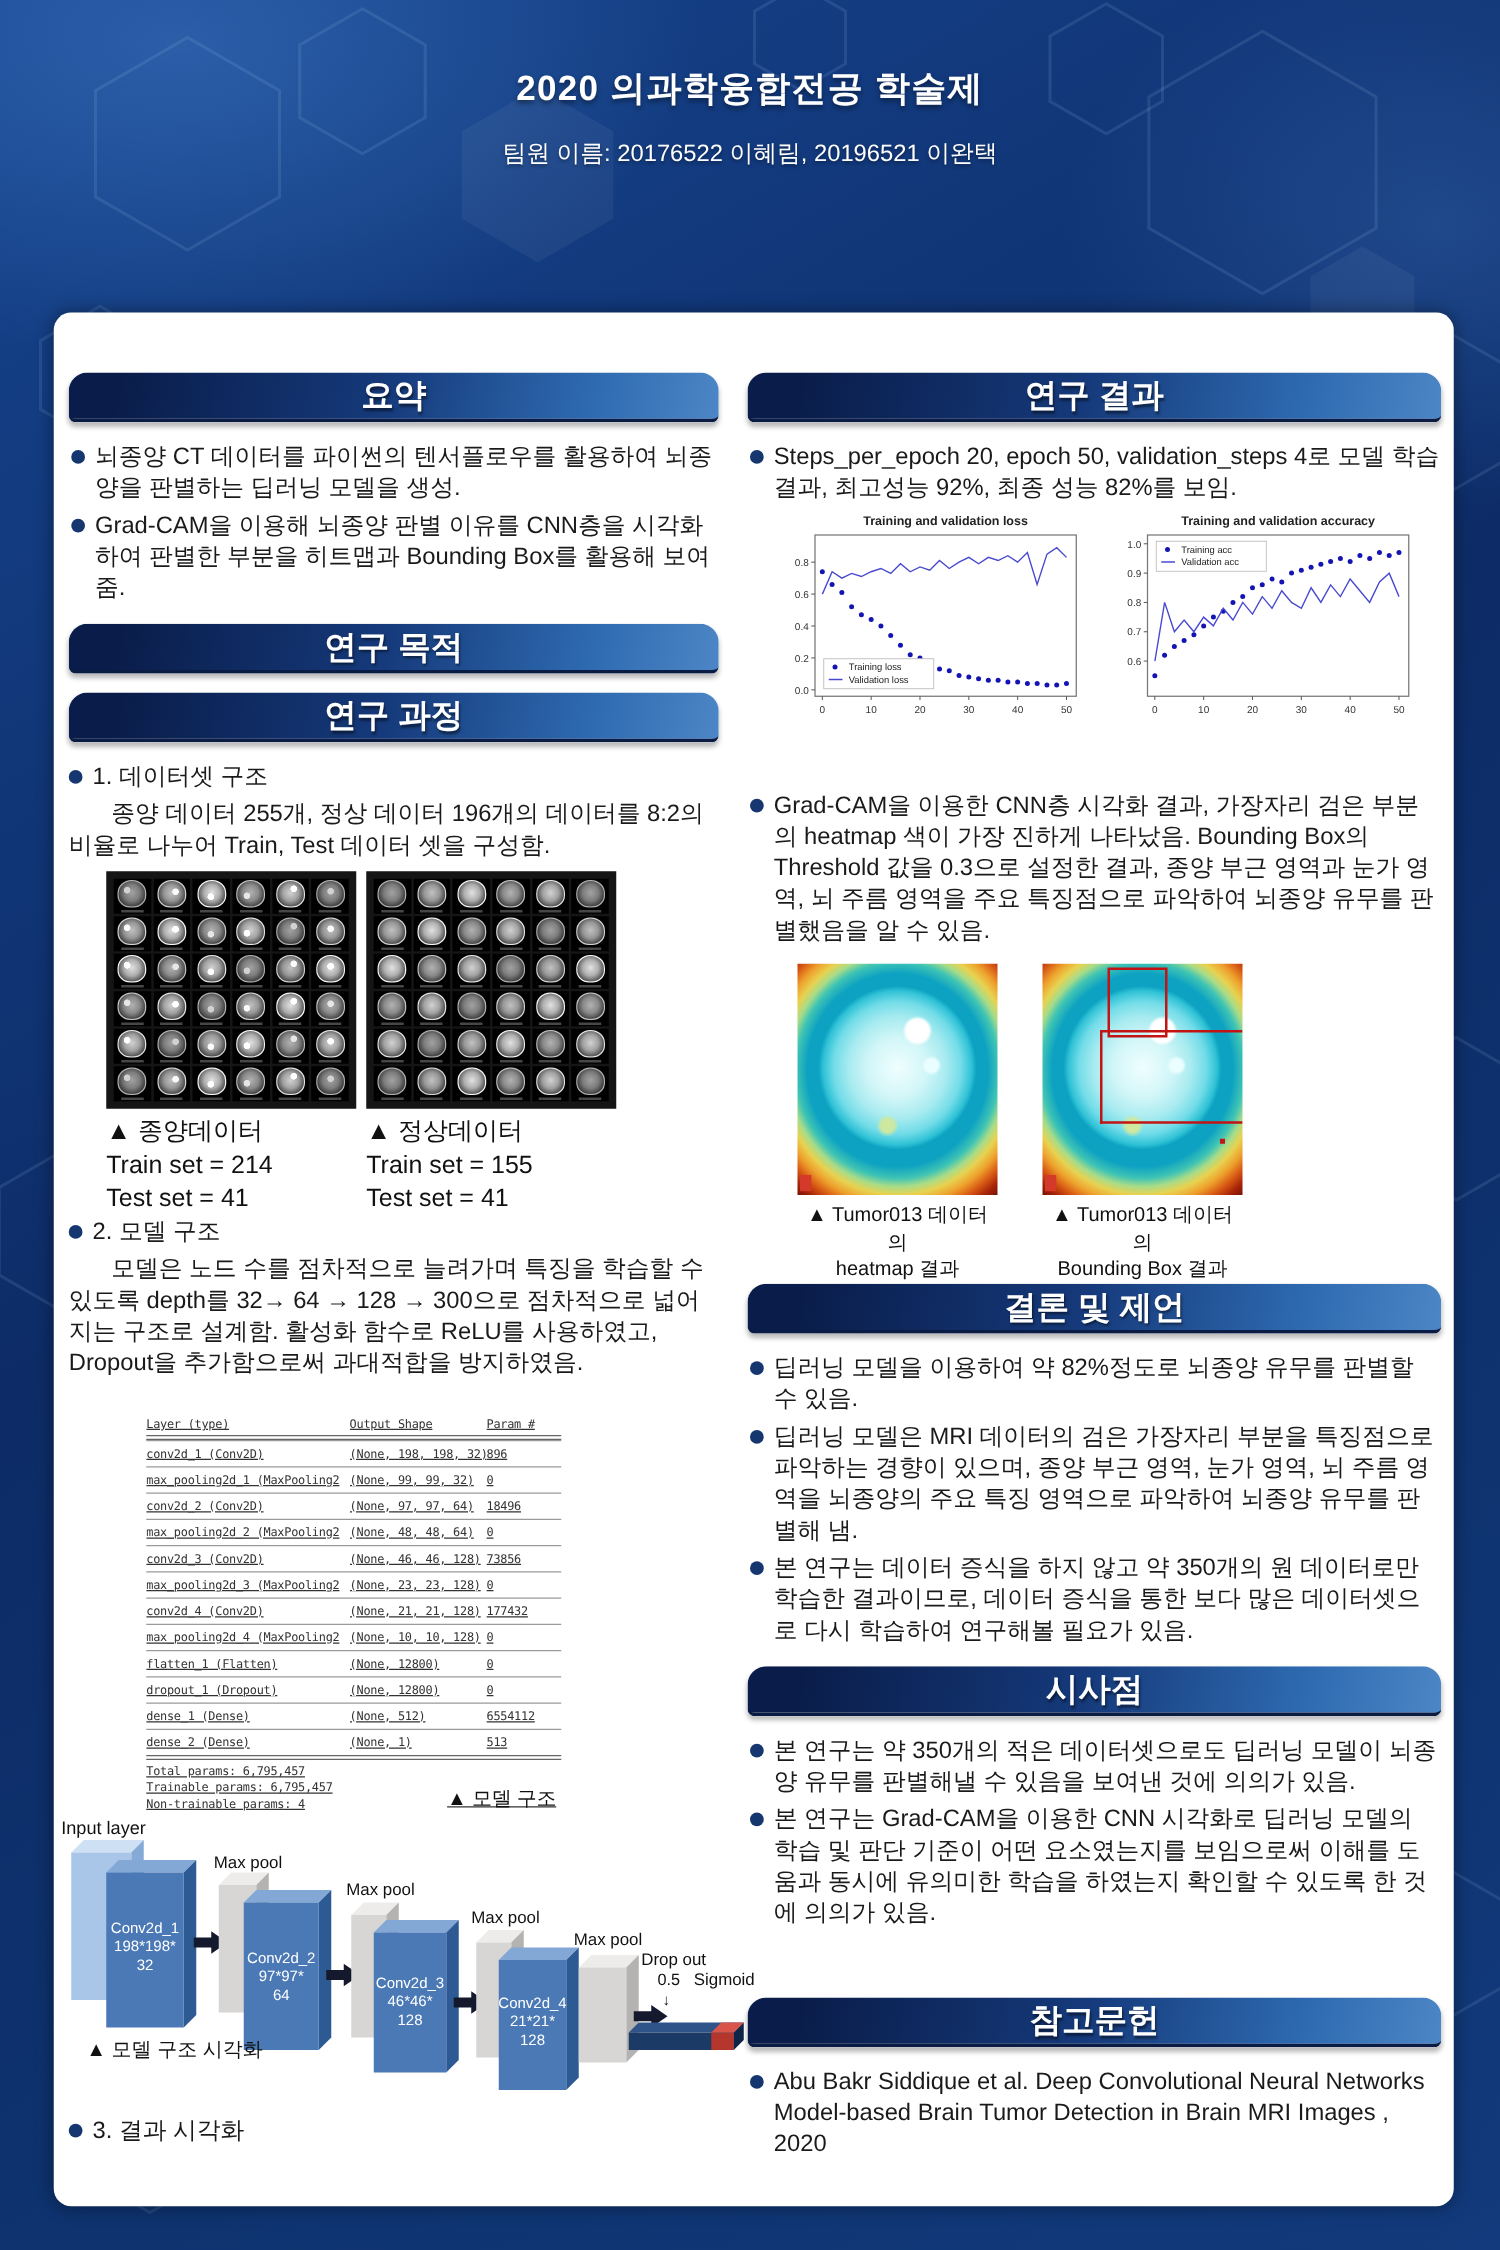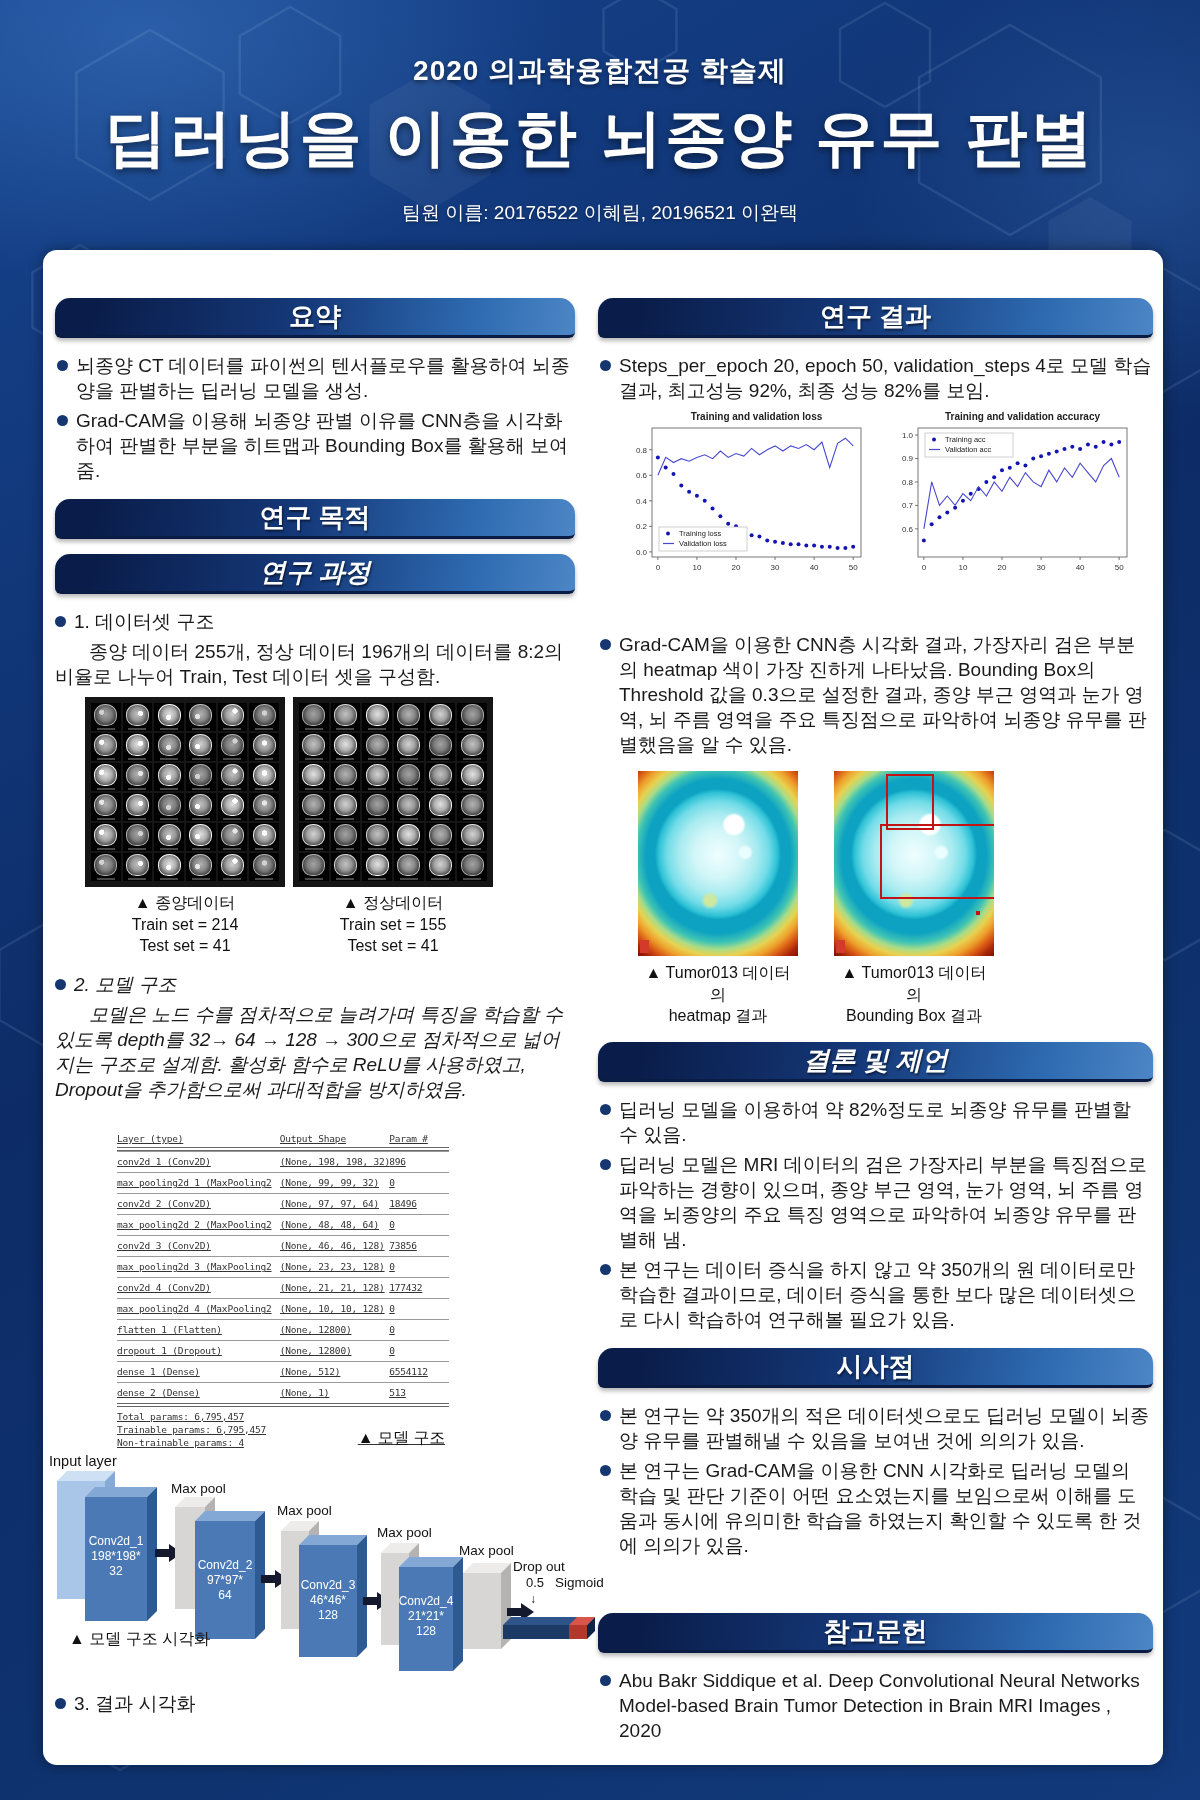--- a/index.html
+++ b/index.html
@@ -30,21 +30,21 @@
   .dot{width:11px;height:11px;border-radius:50%;background:#15366f;margin:7px 8px 0 0;flex:none;}
   .btext{font-size:19px;color:#1a1a1a;line-height:25px;}
   .step{margin-top:10px;}
   .step-body{font-size:19px;color:#1a1a1a;line-height:25px;margin:0;text-indent:34px;}
   .ds-row{display:flex;gap:8px;margin:8px 0 0 30px;}
   .ds-fig{width:200px;}
   .mri-grid{background:#151515;padding:6px;display:grid;grid-template-columns:repeat(6,1fr);gap:2px;}
   .mri-cell{height:27px;display:flex;flex-direction:column;align-items:center;padding-top:1px;background:#000;}
   .brain{width:21px;height:20px;border-radius:48% 48% 44% 44%;border:1px solid #d8d8d8;}
   .mri-lbl{width:18px;height:2px;background:#474747;margin-top:2px;}
-  .ds-cap{text-align:center;font-size:16px;color:#111;line-height:1.35;margin-top:5px;}
+  .ds-cap{font-size:20px;color:#111;line-height:1.35;margin-top:5px;}
   .mtable{margin:28px 0 0 62px;width:332px;font-family:"DejaVu Sans Mono","Liberation Mono",monospace;
           font-size:9.5px;color:#333;letter-spacing:-.2px;text-decoration:underline;}
   .mt-head,.mt-row{display:flex;padding:3px 0;}
   .mt-row{border-top:1px solid #9a9a9a;padding:4.5px 0;}
   .mt-dbl{border-top:1px solid #666;border-bottom:1px solid #666;height:2px;}
   .c1{width:49%;overflow:hidden;white-space:nowrap;}
   .c2{width:33%;overflow:hidden;white-space:nowrap;}
   .c3{width:18%;overflow:hidden;white-space:nowrap;}
   .mt-foot{display:flex;justify-content:space-between;align-items:flex-end;margin-top:3px;}
   .tline{line-height:13px;}
@@ -60,21 +60,21 @@
     radial-gradient(circle 9px at 67% 44%, #eafdff 0 5px, rgba(255,255,255,0) 8px),
     radial-gradient(circle 10px at 45% 70%, #cfe8a0 0 5px, rgba(255,255,255,0) 9px),
     radial-gradient(ellipse 58% 52% at 50% 45%, #f0feff 0%, #d2f6f8 25%, #a8ebf0 42%, #72dce8 55%, #2fc2d6 64%, #0da2c2 68%, rgba(13,162,194,0) 70%),
     radial-gradient(ellipse 78% 72% at 50% 46%, #0da2c2 58%, #3fc4b4 65%, #a8dc88 70%, #e8d250 75%, #eea02c 81%, #d85a14 87%, #a82408 93%, #6e0e02 100%);}
   .bbox{position:absolute;border:2px solid #c21414;}
   .bb1{left:52px;top:3px;width:44px;height:52px;}
   .bb2{left:46px;top:53px;width:112px;height:71px;border-right:none;}
   .bdot{position:absolute;left:142px;top:140px;width:4px;height:4px;background:#c21414;}
   .amark{position:absolute;left:2px;bottom:3px;width:9px;height:13px;background:#d43a2a;}
   .hm-cap{text-align:center;font-size:16px;color:#111;line-height:1.35;margin-top:6px;}
-  .mt16{margin-top:16px;} .mt12{margin-top:15px;font-style:italic;} .mt55{margin-top:55px;}
+  .mt16{margin-top:16px;} .mt12{margin-top:0;} .mt55{margin-top:55px;}
 </style>
 </head>
 <body>
 
 <svg class="bg-deco" width="1200" height="1800" id="bgdeco">
     <polygon points="223.6,157.5 150.0,200.0 76.4,157.5 76.4,72.5 150.0,30.0 223.6,72.5" fill="none" stroke="rgba(185,210,245,0.12)" stroke-width="2.5"></polygon>
     <polygon points="340.2,94.0 290.0,123.0 239.8,94.0 239.8,36.0 290.0,7.0 340.2,36.0" fill="none" stroke="rgba(185,210,245,0.12)" stroke-width="2.5"></polygon>
     <polygon points="127.6,327.5 80.0,355.0 32.4,327.5 32.4,272.5 80.0,245.0 127.6,272.5" fill="none" stroke="rgba(185,210,245,0.12)" stroke-width="2.5"></polygon>
     <polygon points="1100.9,182.5 1010.0,235.0 919.1,182.5 919.1,77.5 1010.0,25.0 1100.9,77.5" fill="none" stroke="rgba(185,210,245,0.12)" stroke-width="2.5"></polygon>
     <polygon points="930.0,81.0 885.0,107.0 840.0,81.0 840.0,29.0 885.0,3.0 930.0,29.0" fill="none" stroke="rgba(185,210,245,0.12)" stroke-width="2.5"></polygon>
@@ -83,21 +83,20 @@
     <polygon points="1131.6,269.0 1090.0,293.0 1048.4,269.0 1048.4,221.0 1090.0,197.0 1131.6,221.0" fill="rgba(255,255,255,0.05)" stroke="none"></polygon>
     <polygon points="1221.3,927.5 1165.0,960.0 1108.7,927.5 1108.7,862.5 1165.0,830.0 1221.3,862.5" fill="none" stroke="rgba(185,210,245,0.12)" stroke-width="2.5"></polygon>
     <polygon points="120.6,1020.0 60.0,1055.0 -0.6,1020.0 -0.6,950.0 60.0,915.0 120.6,950.0" fill="none" stroke="rgba(185,210,245,0.12)" stroke-width="2.5"></polygon>
     <polygon points="1210.0,1585.0 1158.0,1615.0 1106.0,1585.0 1106.0,1525.0 1158.0,1495.0 1210.0,1525.0" fill="none" stroke="rgba(185,210,245,0.12)" stroke-width="2.5"></polygon>
     <polygon points="176.3,1737.5 120.0,1770.0 63.7,1737.5 63.7,1672.5 120.0,1640.0 176.3,1672.5" fill="none" stroke="rgba(185,210,245,0.12)" stroke-width="2.5"></polygon>
     <polygon points="676.4,51.0 640.0,72.0 603.6,51.0 603.6,9.0 640.0,-12.0 676.4,9.0" fill="none" stroke="rgba(185,210,245,0.12)" stroke-width="2.5"></polygon>
   </svg>
 
 <div class="poster-header">
   <div class="event-title">2020 의과학융합전공 학술제</div>
-  <div class="main-title">딥러닝을 이용한 뇌종양 유무 판별</div>
   <div class="team-line">팀원 이름: 20176522 이혜림, 20196521 이완택</div>
 </div>
 
 <div class="panel">
 
   <div class="col col-left">
     <div class="sec-header">요약</div>
     <div class="bullets">
         <div class="bullet">
           <span class="dot"></span>

